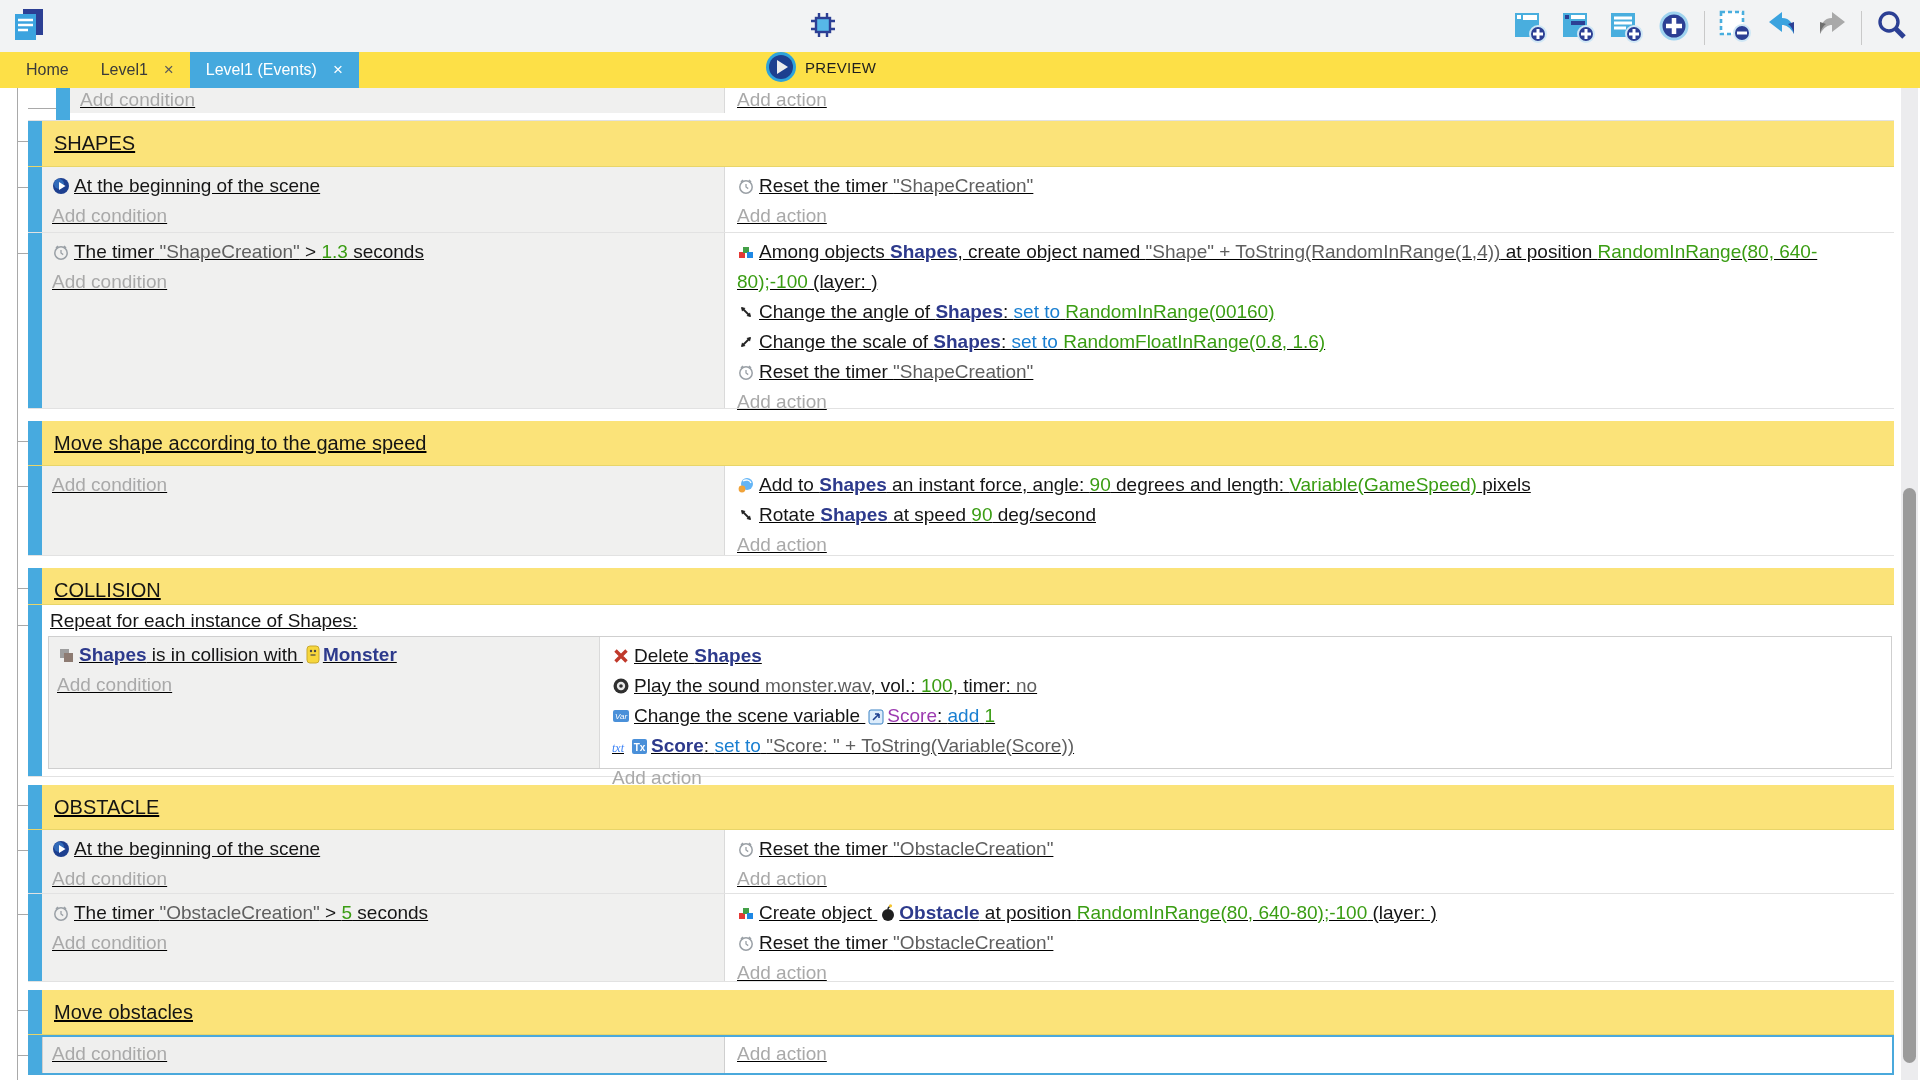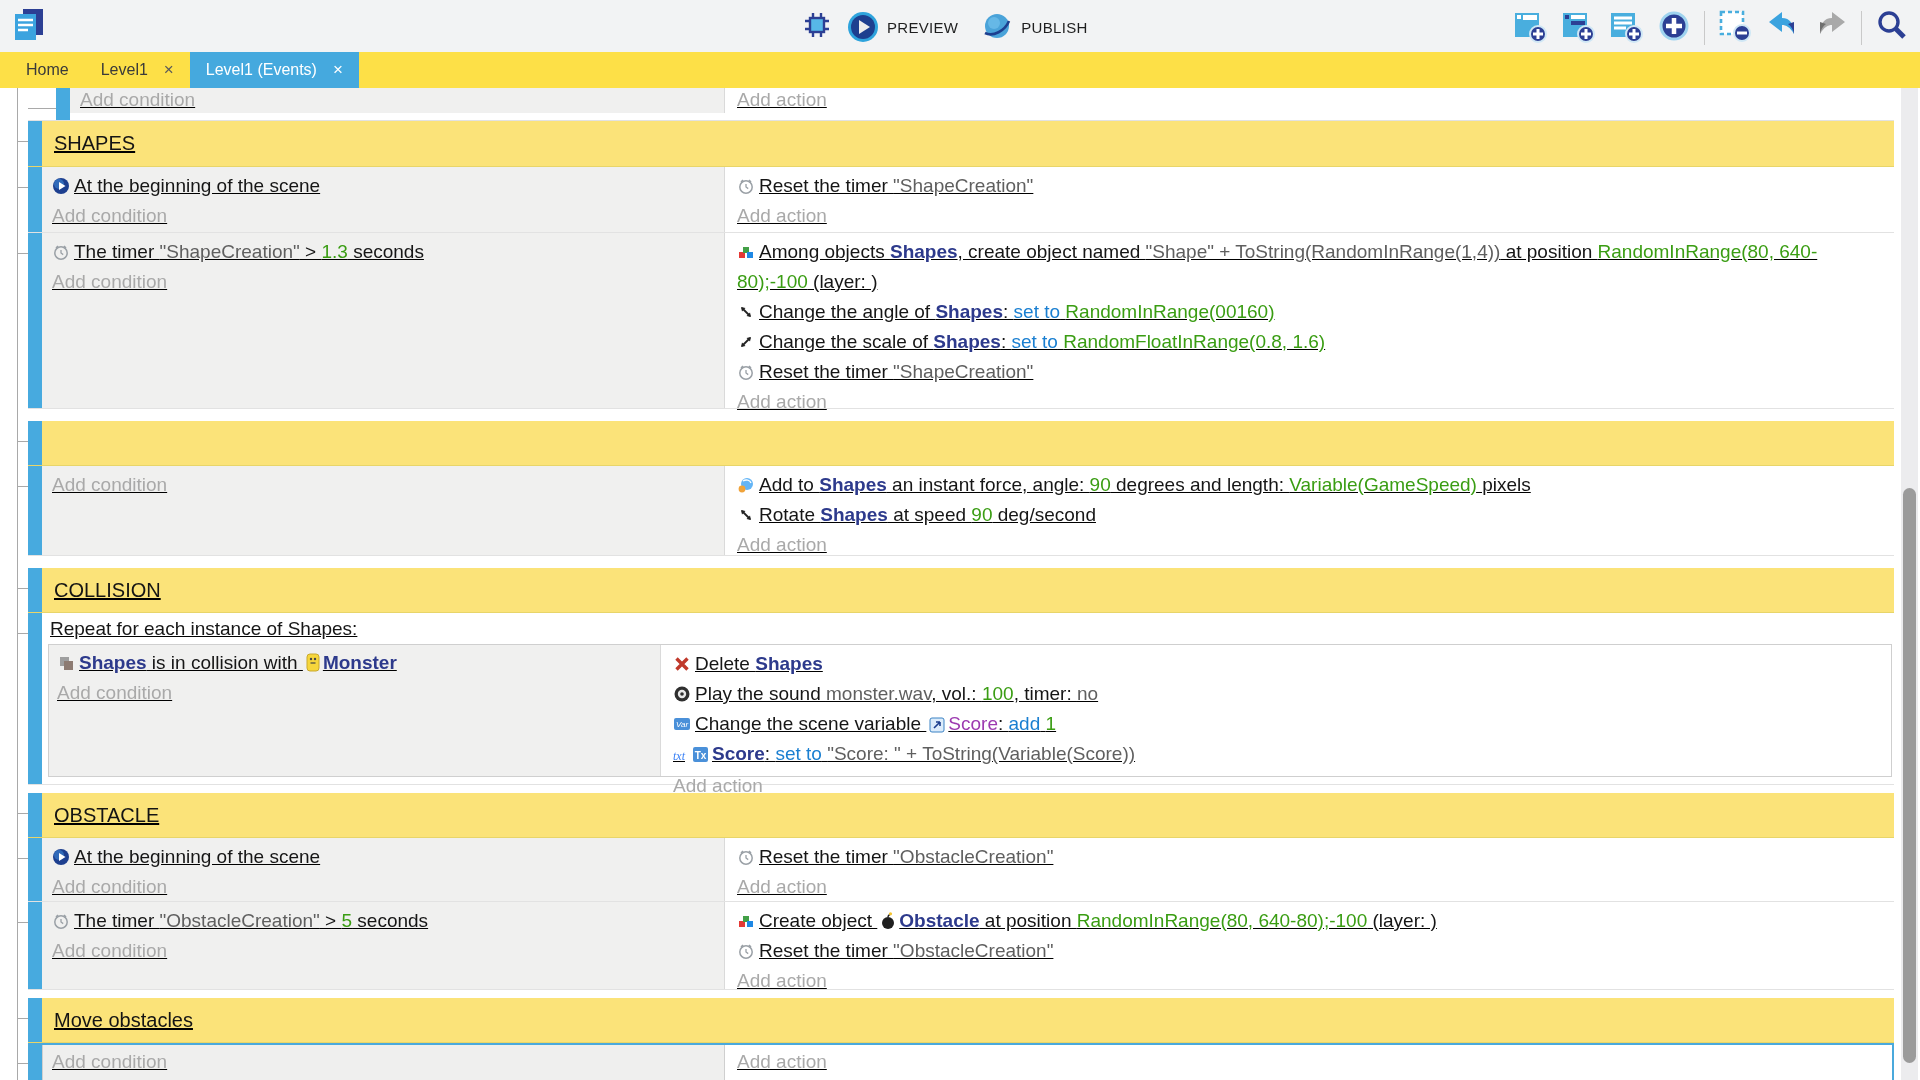--- a/index.html
+++ b/index.html
@@ -2,21 +2,21 @@
 <html><head>
 <meta charset="utf-8">
 <style>
   * { margin:0; padding:0; box-sizing:border-box; }
   html,body { width:1920px; height:1080px; overflow:hidden; background:#fff;
     font-family:"Liberation Sans", sans-serif; }
 
   
   .toolbar { position:relative; height:52px; background:#f2f3f4; }
   .tb-left { position:absolute; left:10px; top:6px; }
-  .tb-center { position:absolute; left:800px; top:8px; display:flex; align-items:center; gap:8px; }
+  .tb-center { position:absolute; left:760px; top:8px; display:flex; align-items:center; gap:2px;flex-direction:column; }
   .tb-btn { display:flex; align-items:center; gap:7px; padding:2px 10px 2px 4px; cursor:pointer; }
   .tb-label { font-size:15px; color:#1f1f1f; letter-spacing:.3px; }
   .tb-right { position:absolute; right:10px; top:8px; display:flex; align-items:center; gap:12px; }
   .tb-sep { width:1px; height:34px; background:#c9c9c9; }
 
   
   .tabbar { height:36px; background:#fde047; display:flex; align-items:stretch; padding-left:10px; }
   .tab { display:flex; align-items:center; gap:16px; padding:0 16px; font-size:16px; color:#3a3a3a; cursor:pointer; }
   .tab .x { font-size:17px; color:#5a5a5a; cursor:pointer; }
   .tab.active { background:#45a9de; color:#fff; }
@@ -48,21 +48,21 @@
   .indent { width:28px; flex:none; background:#fff; }
   .cond-deep { width:655px; }
   .tick-deep::before { width:39px; left:-11px; }
 
   .gap { height:12px; background:#fff; }
   .gap-sm { height:8px; background:#fff; }
 
   .fx-body { flex:1; background:#fff; padding:0 2px 8px 0; }
   .fx-header { font-size:19px; line-height:31px; color:#161616; padding-left:8px; }
   .fx-inner { display:flex; margin-left:6px; border:1px solid #cfcfcf; }
-  .fx-cond { width:612px; flex:none; background:#f0f0ef; box-shadow:inset -1px 0 0 #dadada; padding:3px 8px 2px 8px; }
+  .fx-cond { width:551px; flex:none; background:#f0f0ef; box-shadow:inset -1px 0 0 #dadada; padding:3px 8px 2px 8px; }
 
   .selected { outline:2px solid #4aa9dc; outline-offset:-2px; }
   .selected .cond { box-shadow:inset 0 0 0 1px #cfcfcf; background:#efefee; }
 
   .ic { display:inline-block; vertical-align:-3px; margin-right:4px; }
   .ic-mid { display:inline-block; vertical-align:-3px; margin:0 3px; }
   .txt-ic { font-style:italic; color:#3b82f6; font-size:12px; margin-right:4px; font-family:"Liberation Serif", serif; }
 
   
   .vscroll { position:absolute; right:2px; top:88px; width:17px; height:992px; background:#ececee; }
@@ -268,20 +268,21 @@
         </svg><span>Reset the timer </span><span class="seg-str">"ShapeCreation"</span>
       </div>
       <div class="ph">Add action</div>
     </div>
   </div>
 
   <div class="gap"></div>
 
   <div class="row group tick" style="height:45px;">
     <div class="bar"></div>
+    <div class="group-label">Move shape according to the game speed</div>
   </div>
 
   <div class="row tick" style="height:90px;">
     <div class="bar"></div>
     <div class="cond">
       <div class="ph">Add condition</div>
     </div>
     <div class="act">
       <div class="line">
         <svg class="ic" width="18" height="18" viewBox="0 0 18 18">
@@ -296,21 +297,21 @@
           <path d="M14 14 L9.5 13 L13 9.5 Z" fill="#222"></path>
           <path d="M4 4 L8.5 5 L5 8.5 Z" fill="#222"></path>
         </svg><span>Rotate </span><span class="seg-obj">Shapes</span><span> at speed </span><span class="seg-val">90</span><span> deg/second</span>
       </div>
       <div class="ph">Add action</div>
     </div>
   </div>
 
   <div class="gap"></div>
 
-  <div class="row group tick" style="height:45px;">
+  <div class="row group tick" style="height:37px;">
     <div class="bar"></div>
     <div class="group-label">COLLISION</div>
   </div>
 
   <div class="row tick" style="height:172px;">
     <div class="bar"></div>
     <div class="fx-body">
       <div class="fx-header">Repeat for each instance of Shapes:</div>
       <div class="fx-inner" style="height:133px;">
         <div class="fx-cond">

